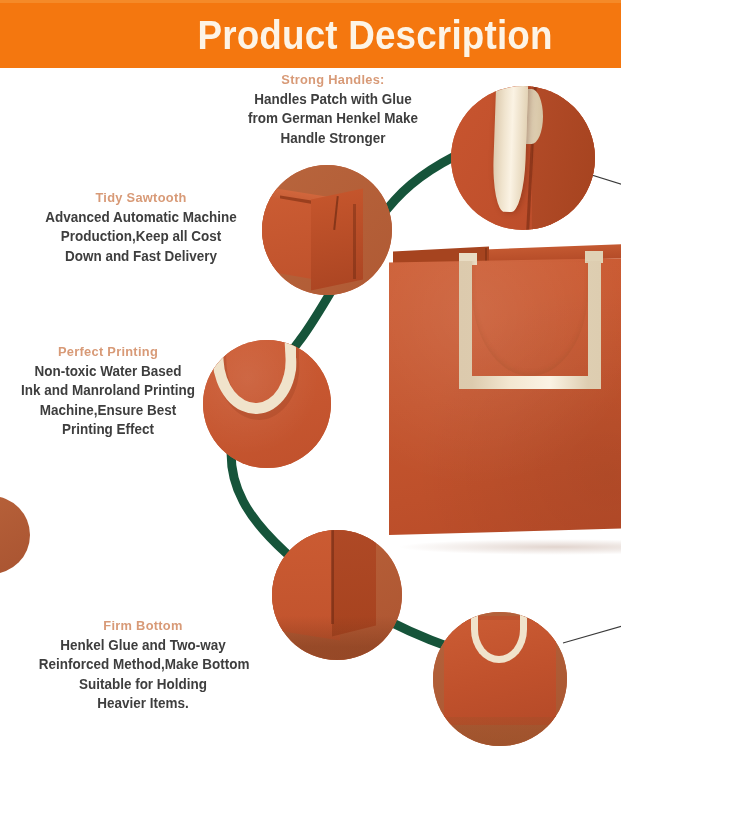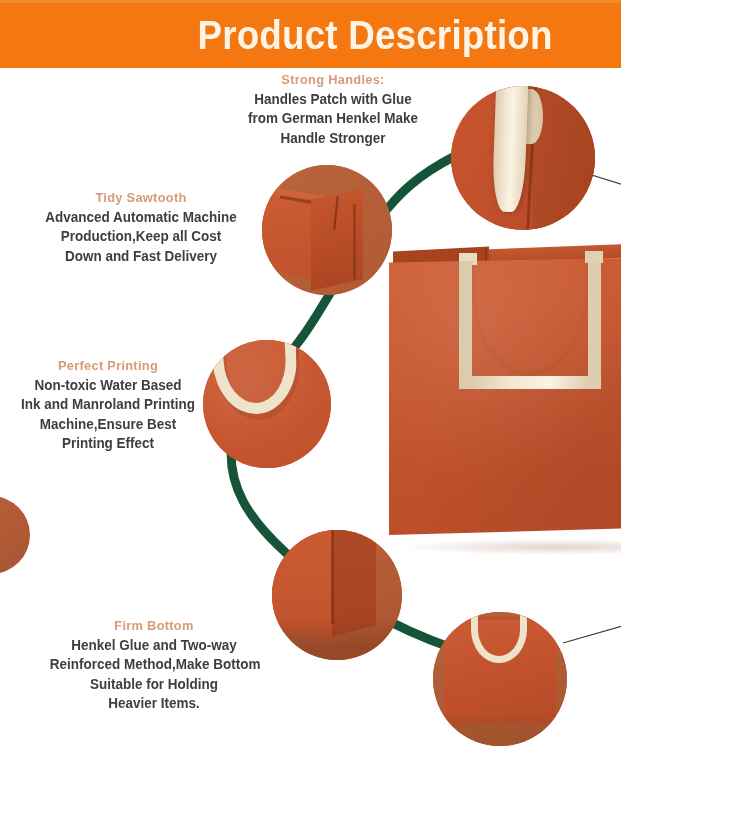--- a/index.html
+++ b/index.html
@@ -80,22 +80,22 @@
     font-size: 14.5px;
     font-weight: bold;
     color: #3e3e3e;
     line-height: 1.33;
     transform: scaleX(0.93);
   }
   .callout-body .ln { display: block; white-space: nowrap; }
 
   #callout-strong-handles { left: 230px; top: 72px; width: 206px; }
   #callout-tidy-sawtooth  { left: 28px;  top: 190px; width: 226px; }
-  #callout-perfect-printing { left: 8px; top: 358px; width: 200px; }
-  #callout-firm-bottom    { left: 42px;  top: 618px; width: 224px; }
+  #callout-perfect-printing { left: 8px; top: 344px; width: 200px; }
+  #callout-firm-bottom    { left: 31px;  top: 618px; width: 224px; }
   #callout-top-grade      { left: 412px; top: 742px; width: 226px; }
 
   
   .inset {
     position: absolute;
     border-radius: 50%;
     overflow: hidden;
     background: #c6603a;
   }
 

